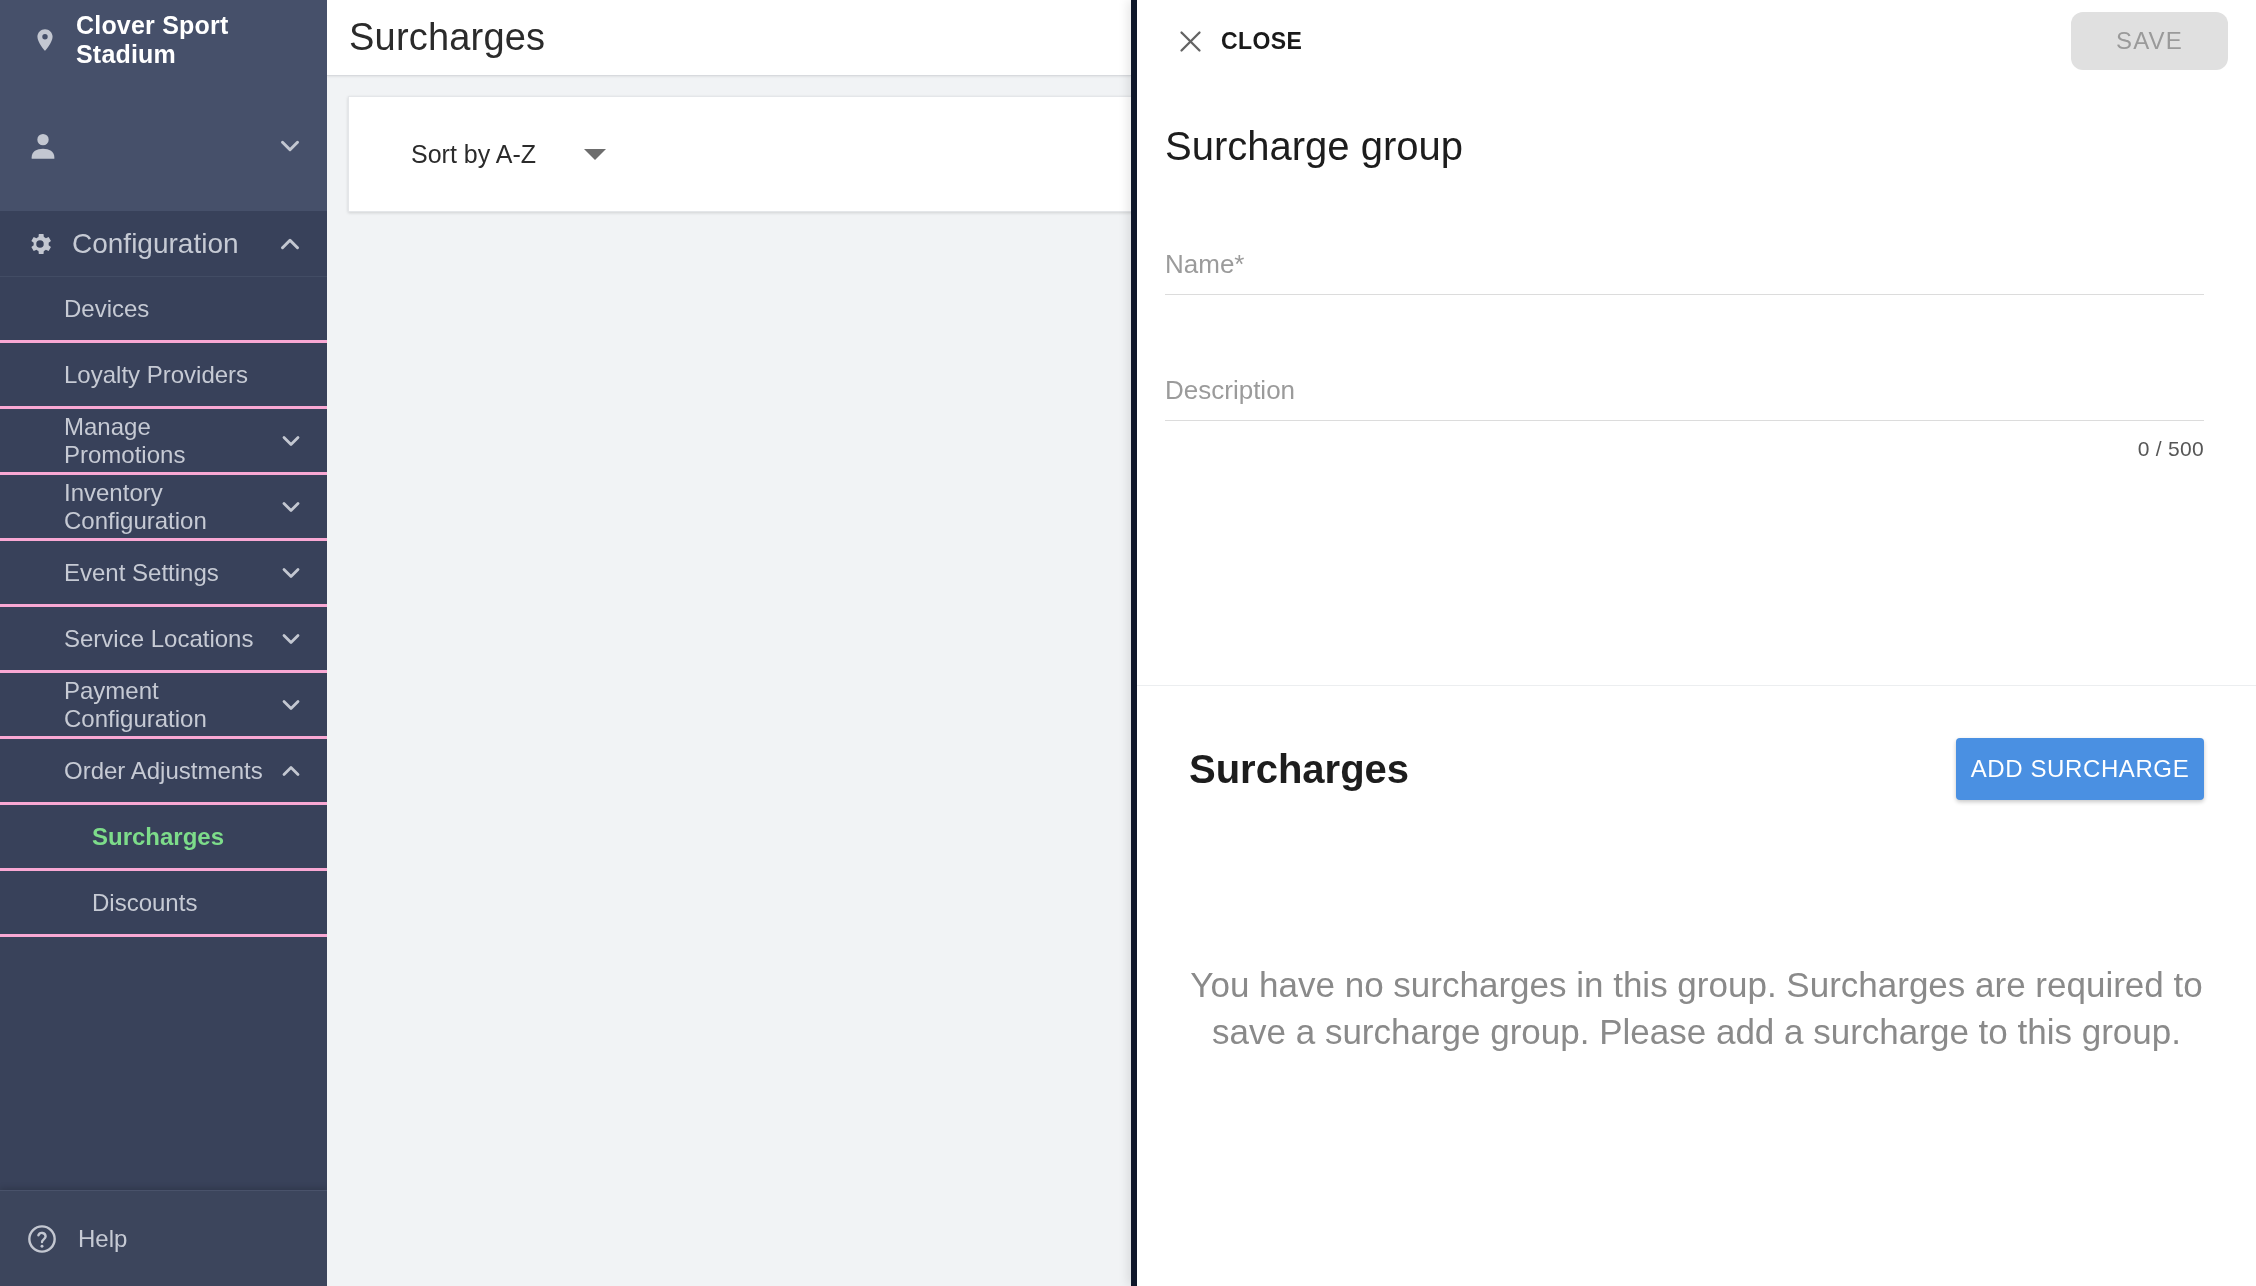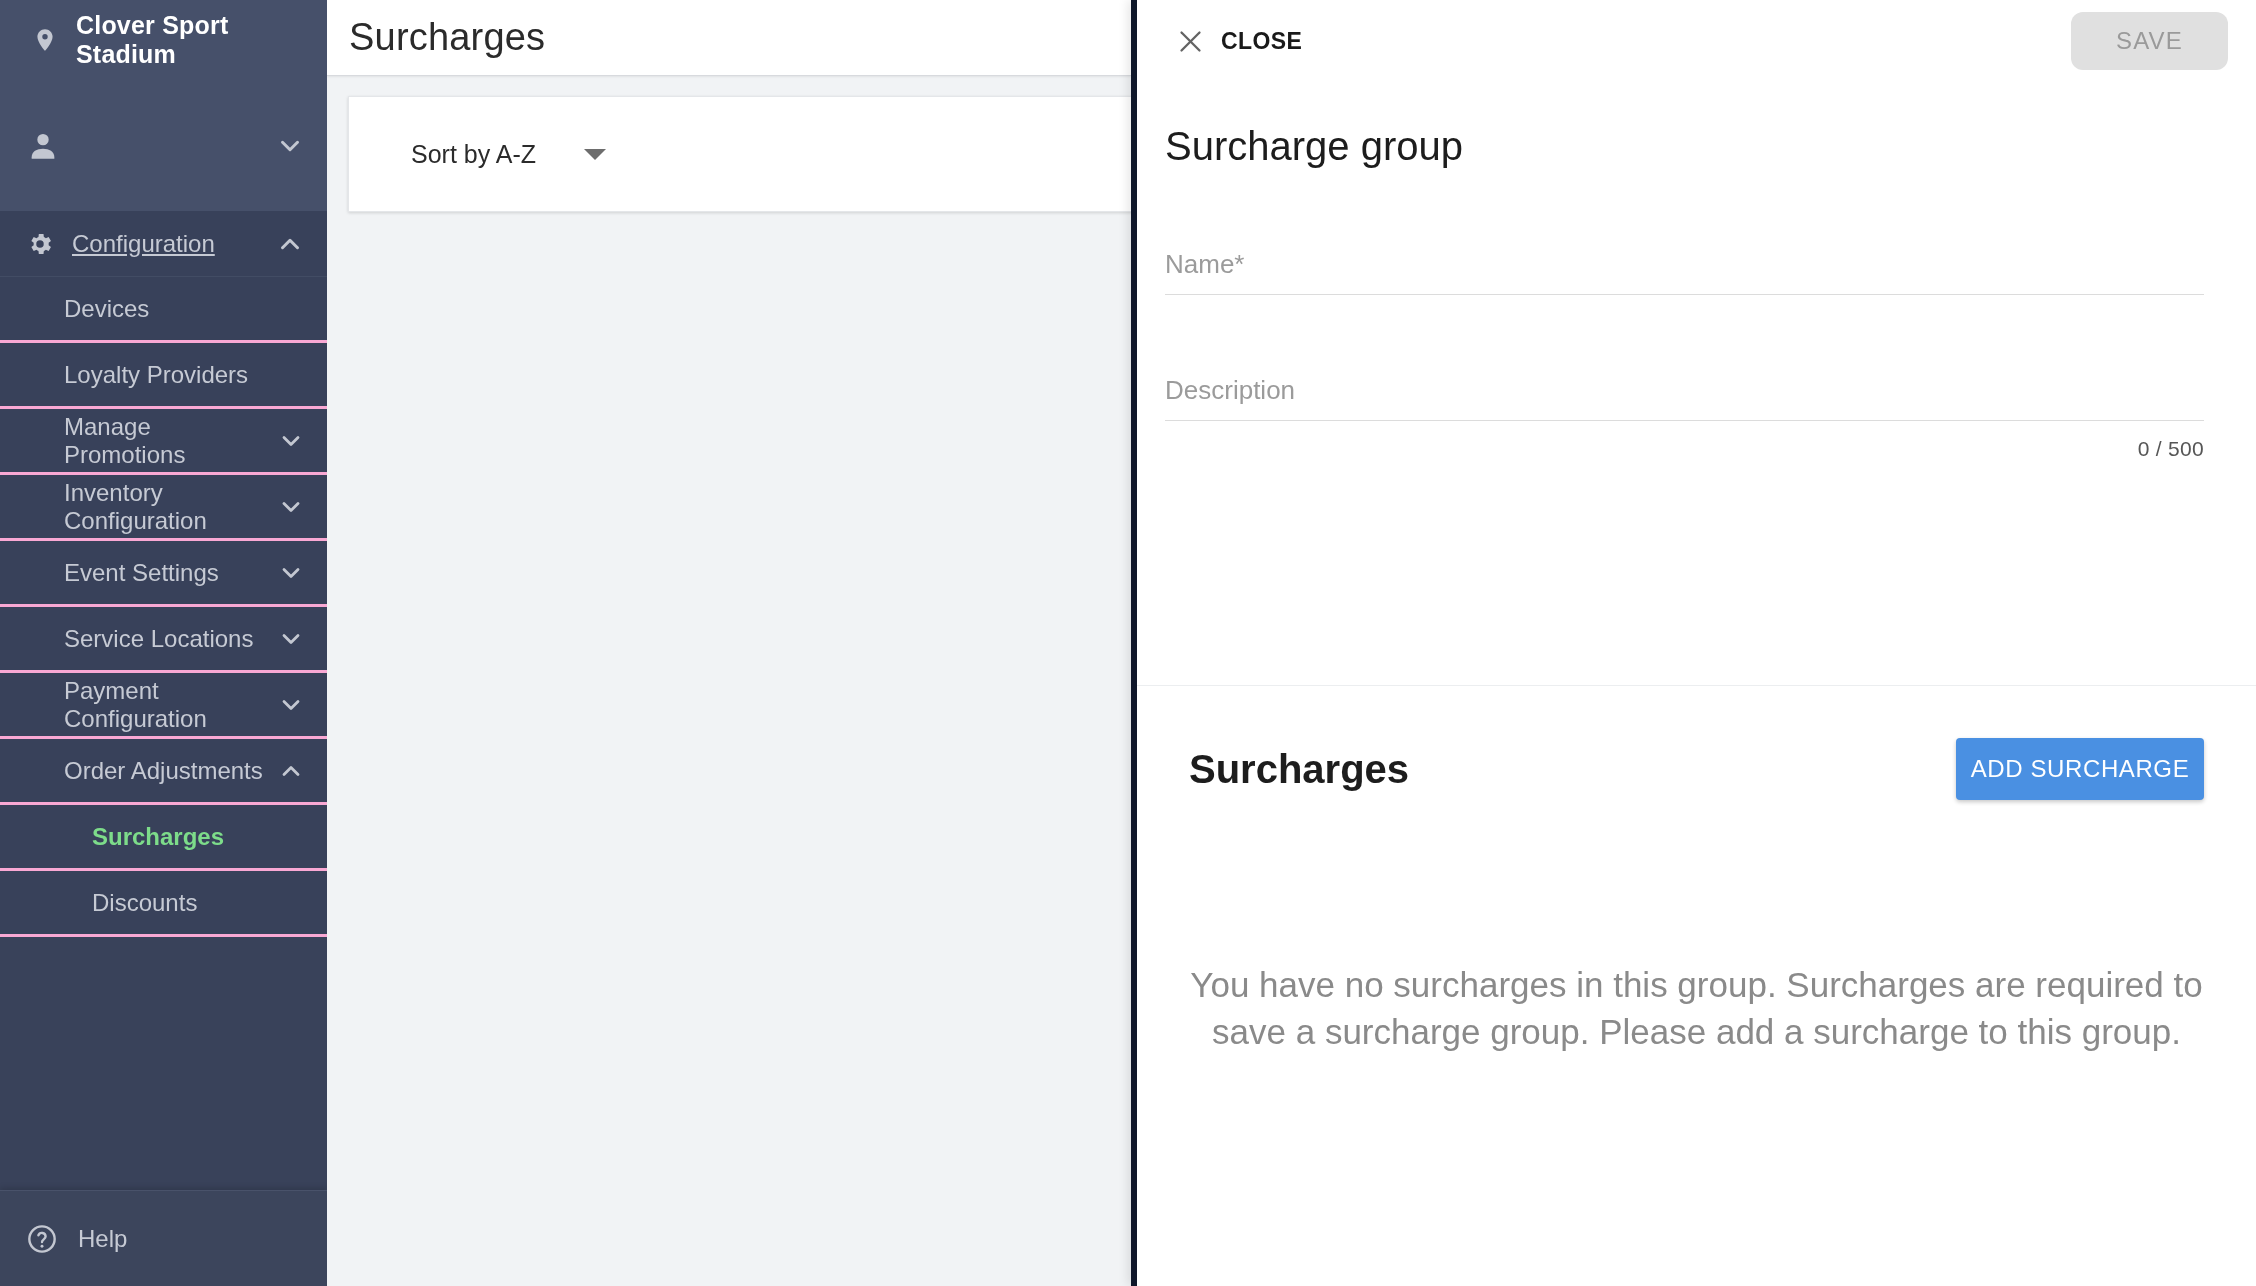--- a/index.html
+++ b/index.html
@@ -34,21 +34,21 @@
   }
   .sb-user .spacer { flex: 1; }
 
   .sb-body { background: #38415a; }
   .sb-section {
     height: 66px; display: flex; align-items: center;
     padding: 0 22px 0 26px;
     border-bottom: 1px solid #424c64;
   }
   .sb-section .label {
-    color: #c6cad4; font-size: 24px; margin-left: 18px; text-decoration: underline;
+    color: #c6cad4; font-size: 28px; margin-left: 18px;
   }
   .sb-section .spacer { flex: 1; }
 
   .sb-item {
     height: 66px; display: flex; align-items: center;
     padding: 0 22px 0 64px;
     border-bottom: 3px solid #f9a8d4;
   }
   .sb-item .label { color: #c6cad4; font-size: 24px; }
   .sb-item.sub { padding-left: 92px; }

